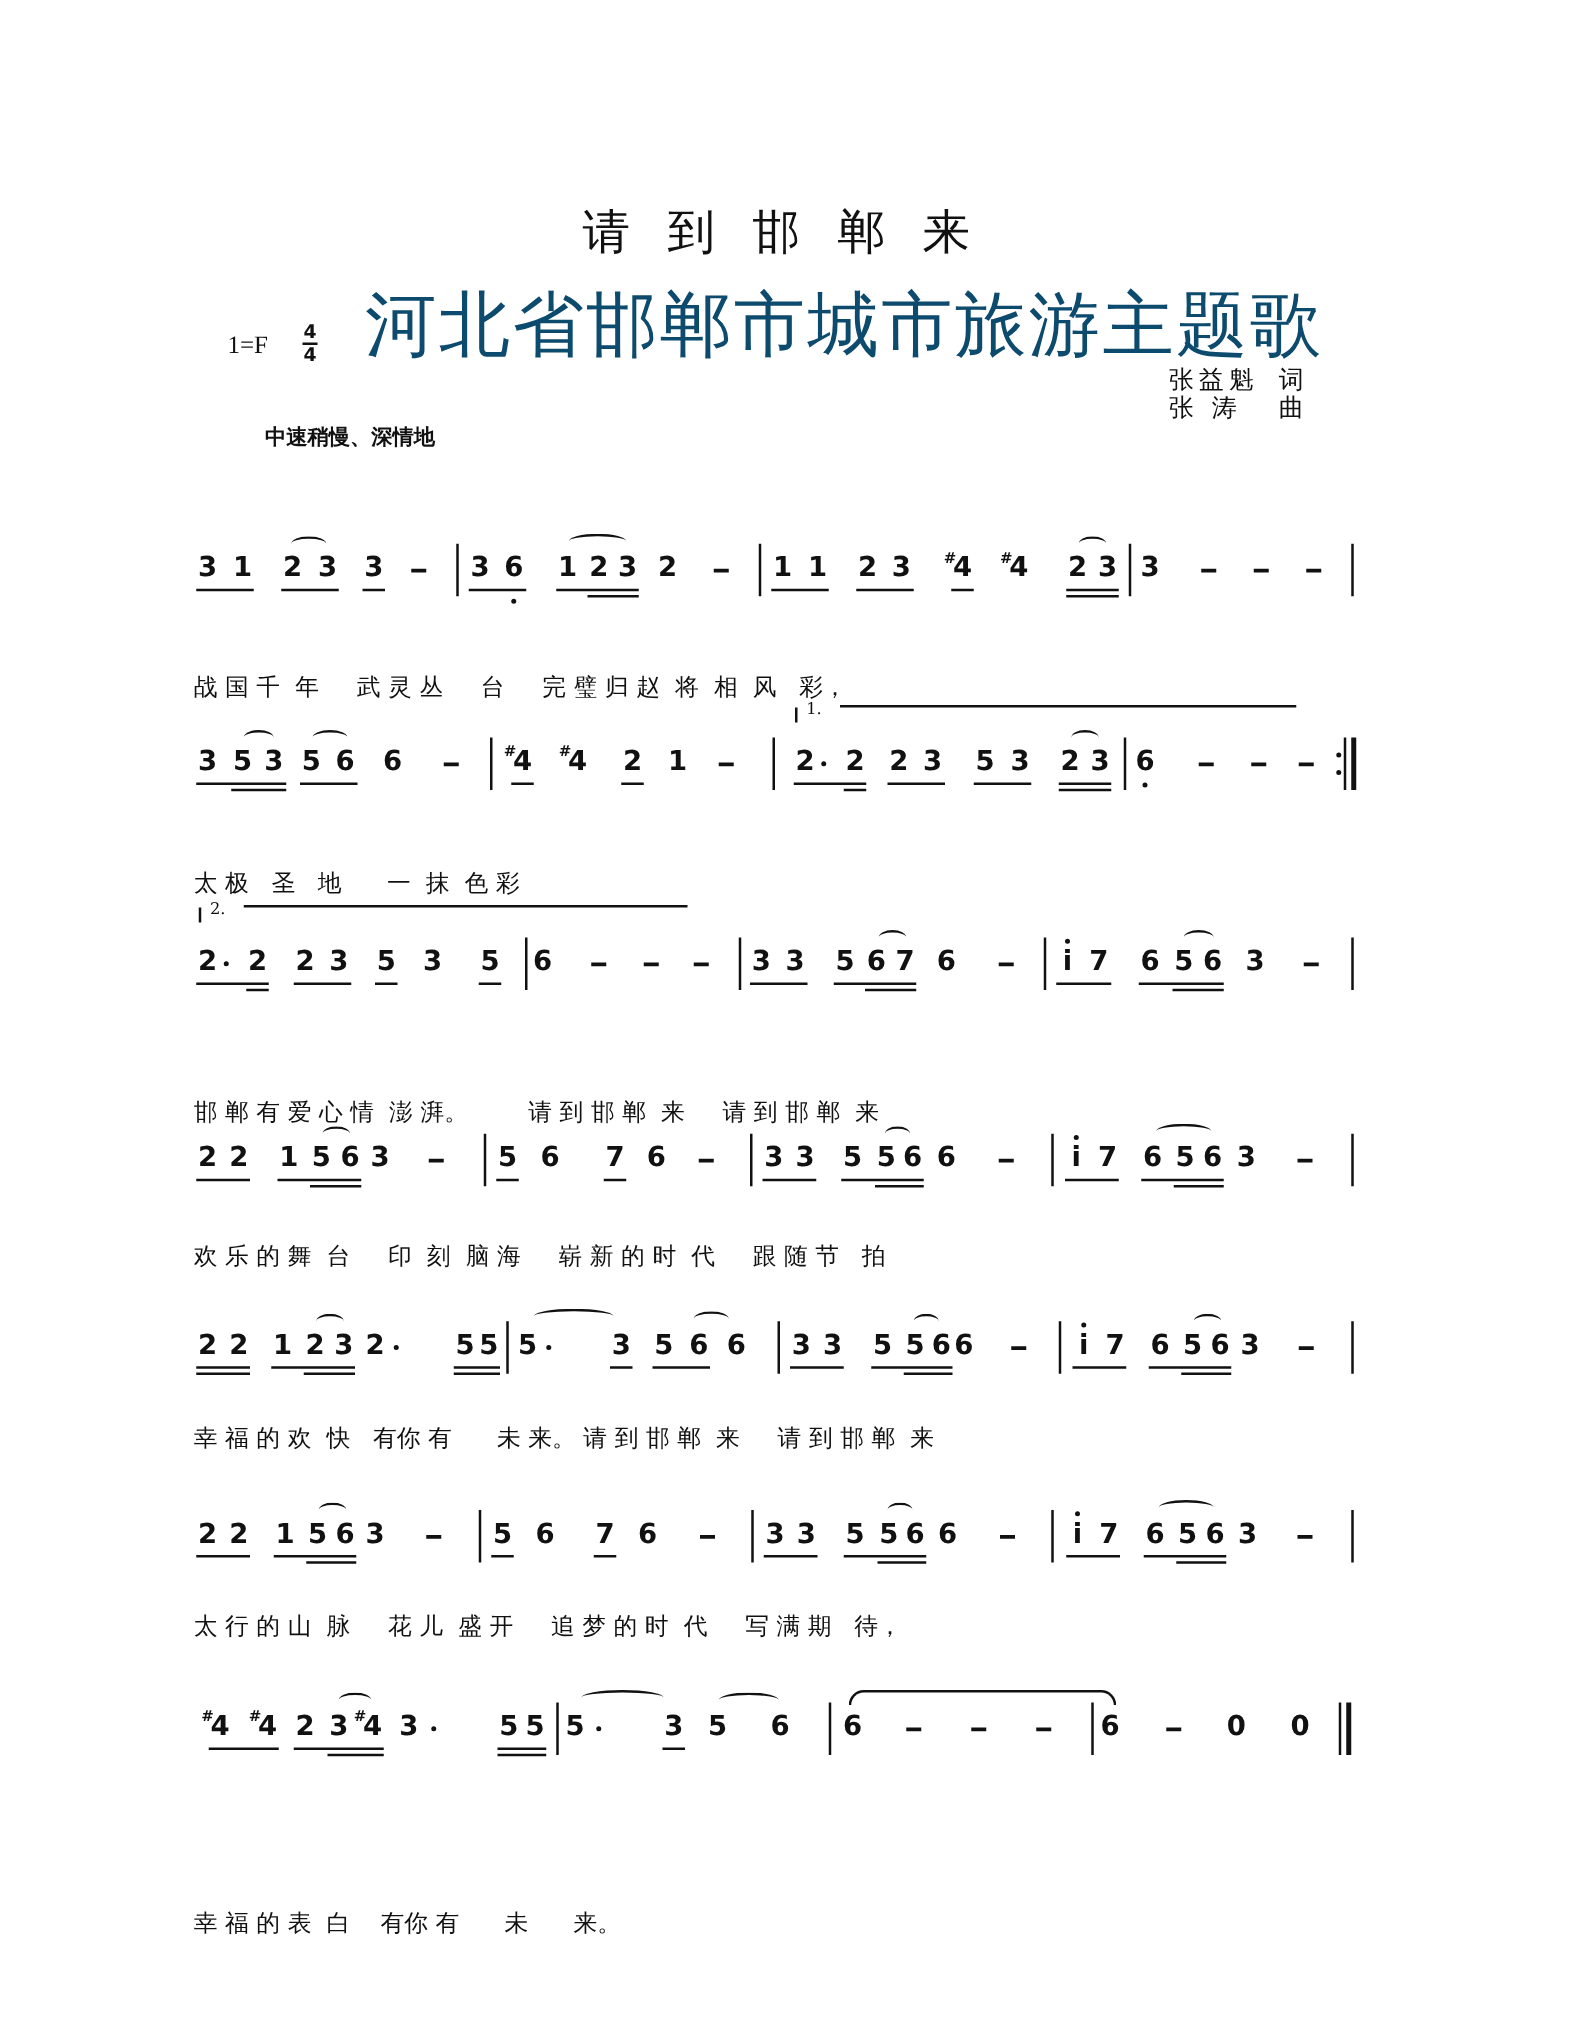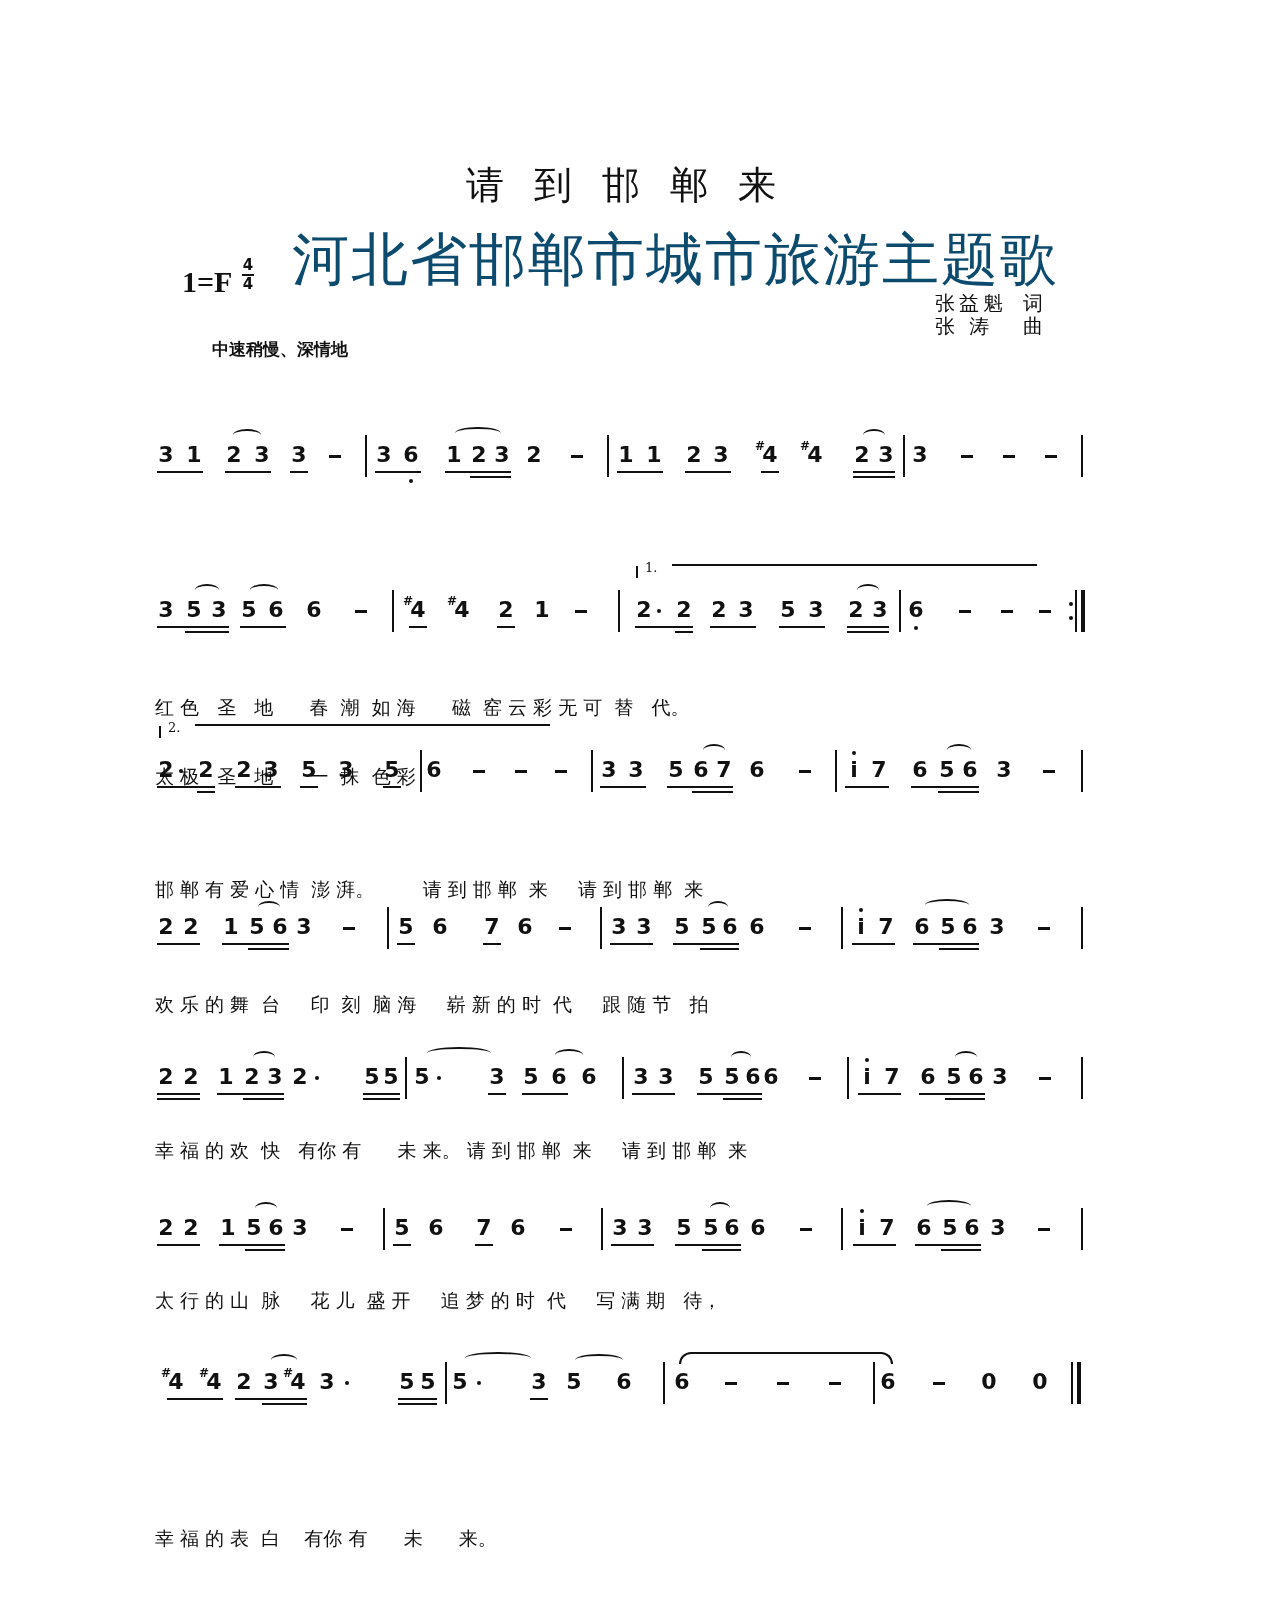--- a/index.html
+++ b/index.html
@@ -3,21 +3,21 @@
 <meta charset="utf-8">
 <style>
   html, body { margin: 0; padding: 0; background: #ffffff; }
   body { width: 1272px; height: 1617px; position: relative; overflow: hidden;
          font-family: "DejaVu Sans", sans-serif; color: #111; }
   .abs { position: absolute; }
   .title { left: 0; width: 1272px; top: 160px; text-align: center; font-size: 38px;
            letter-spacing: 30px; font-family: "DejaVu Sans", sans-serif; color: #111; }
   .subtitle { left: 292px; top: 222px; font-size: 57px; color: #0c4a6e;
               font-family: "DejaVu Serif", serif; letter-spacing: 2px; }
-  .key { left: 182px; top: 265px; font-size: 30px; font-weight: bold; font-family: "Liberation Serif", serif; text-align: center; }
+  .key { left: 182px; top: 265px; font-size: 20px; font-weight: normal; font-family: "Liberation Serif", serif; text-align: center; }
   .timesig { left: 242px; top: 258px; font-size: 15px; font-weight: bold; line-height: 15px; text-align: center;
              font-family: "DejaVu Sans", sans-serif; }
   .credits { left: 935px; top: 292px; font-size: 20px; line-height: 23px; font-family: "DejaVu Serif", serif; }
   .credits .row { display: flex; gap: 0; }
   .credits .name { width: 78px; letter-spacing: 4px; }
   .credits .role { width: 30px; text-align: right; }
   .tempo { left: 212px; top: 338px; font-size: 17px; font-weight: bold; }
 
   .staff { position: absolute; left: 155px; width: 930px; height: 48px; }
   .barline { position: absolute; top: 0; width: 2px; height: 42px; background: #111; }
@@ -101,20 +101,21 @@
     <div class="ul2" style="left:698px;width:42px"></div>
   <div class="slur" style="left:708px;width:22px;top:-6px"></div>
   <div class="barline" style="left:748px"></div>
   <span class="note" style="left:756px">3</span>
   <div class="dash" style="left:806px"></div>
     <div class="dash" style="left:848px"></div>
     <div class="dash" style="left:890px"></div>
   <div class="barline" style="left:926px"></div>
 </div>
 <div class="lyrics" style="top:493px;line-height:23px;">
+  <div>战 国 千  年     武 灵 丛     台     完 璧 归 赵  将  相  风   彩，</div>
 </div>
 
 <div class="ending-hook" style="left:636px;top:566px"></div>
 <span class="ending-mark" style="left:645px;top:560px">1.</span>
 <div class="ending" style="left:672px;top:564px;width:365px"></div>
 <div class="staff" style="top:590px;">
   <span class="note" style="left:2px">3</span>
     <span class="note" style="left:30px">5</span>
     <span class="note" style="left:55px">3</span>
   <div class="ul1" style="left:2px;width:72px"></div>
@@ -158,21 +159,20 @@
     <div class="dotb" style="left:759px;top:36px"></div>
   <div class="dash" style="left:804px"></div>
     <div class="dash" style="left:846px"></div>
     <div class="dash" style="left:884px"></div>
   <div class="aug" style="left:914px;top:12px"></div>
     <div class="aug" style="left:914px;top:26px"></div>
   <div class="barline" style="left:920px"></div>
     <div class="barline" style="left:926px;width:4px"></div>
 </div>
 <div class="lyrics" style="top:650px;line-height:23px;">
-  <div>红 色   圣   地      春  潮  如 海      磁  窑 云 彩 无 可  替   代。</div>
   <div>太 极   圣   地      一  抹  色 彩</div>
 </div>
 
 <div class="ending-hook" style="left:159px;top:726px"></div>
 <span class="ending-mark" style="left:168px;top:720px">2.</span>
 <div class="ending" style="left:195px;top:724px;width:355px"></div>
 <div class="staff" style="top:750px;">
   <span class="note" style="left:2px">2</span>
     <div class="aug" style="left:24px"></div>
     <span class="note" style="left:42px">2</span>

